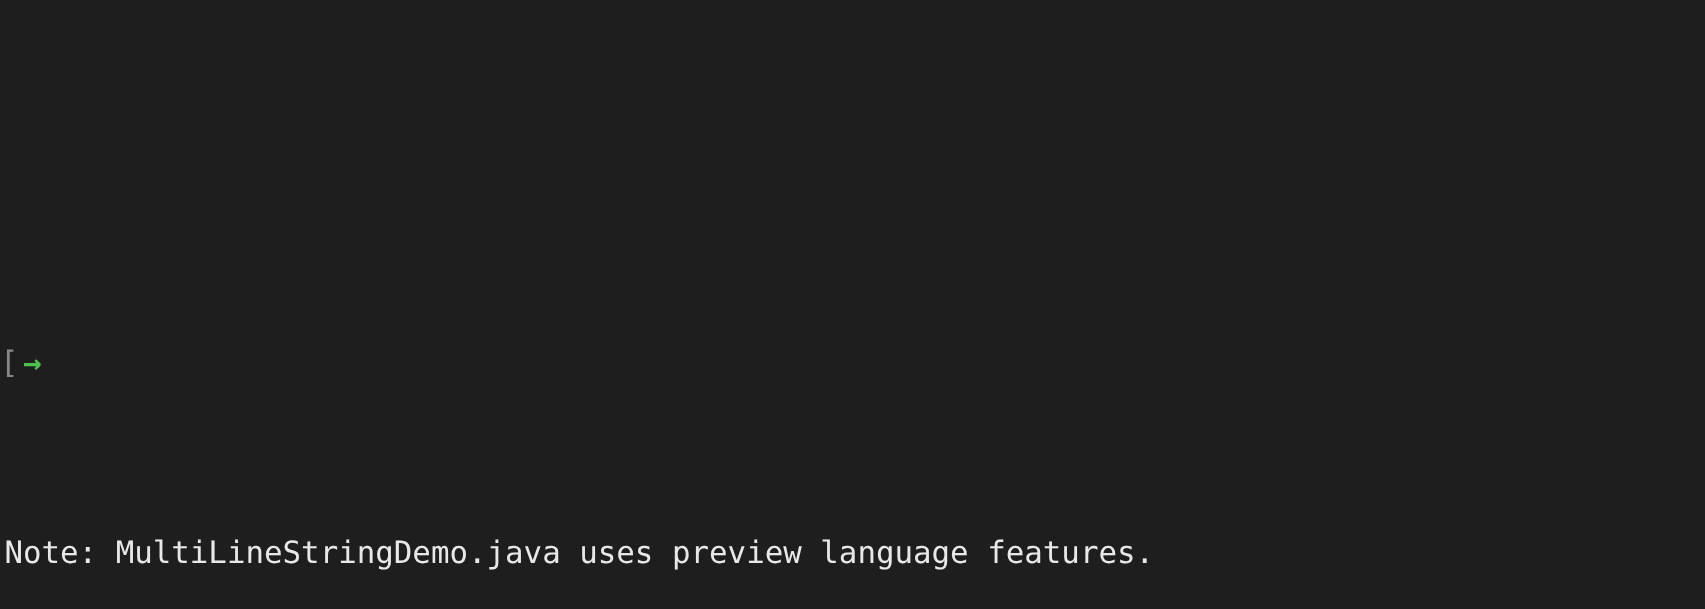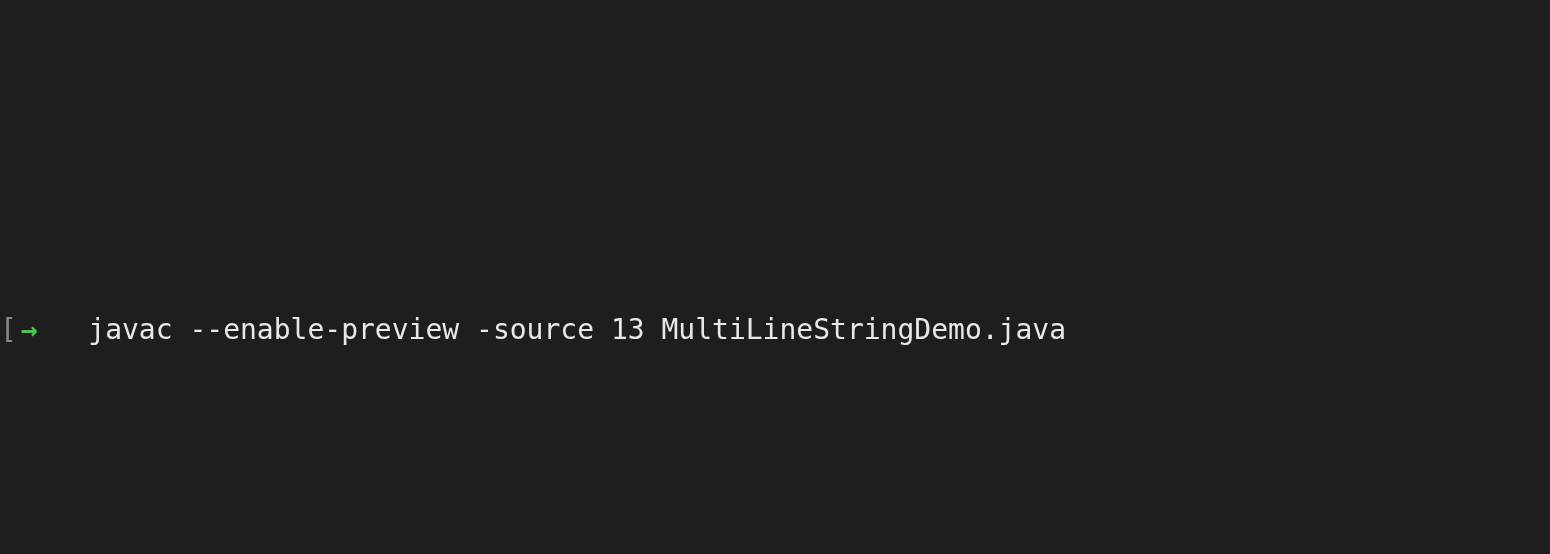--- a/index.html
+++ b/index.html
@@ -45,22 +45,23 @@
     padding-left: 4px;
   }
 </style>
 </head>
 <body>
 
 
 
 <div class="terminal">
 
-  <div class="line"><span class="bracket">[</span><span class="arrow">→</span><span>  </span><span> </span><span class="cmd">javac --enable-preview -source 13 MultiLineStringDemo.java</span></div>
+  <div class="line"><span class="bracket">[</span><span class="arrow">→</span><span>  </span><span> </span></div>
 
+  <div class="note">Note: MultiLineStringDemo.java uses preview language features.</div>
   
 
   
 
   
   
   
   
   
   

